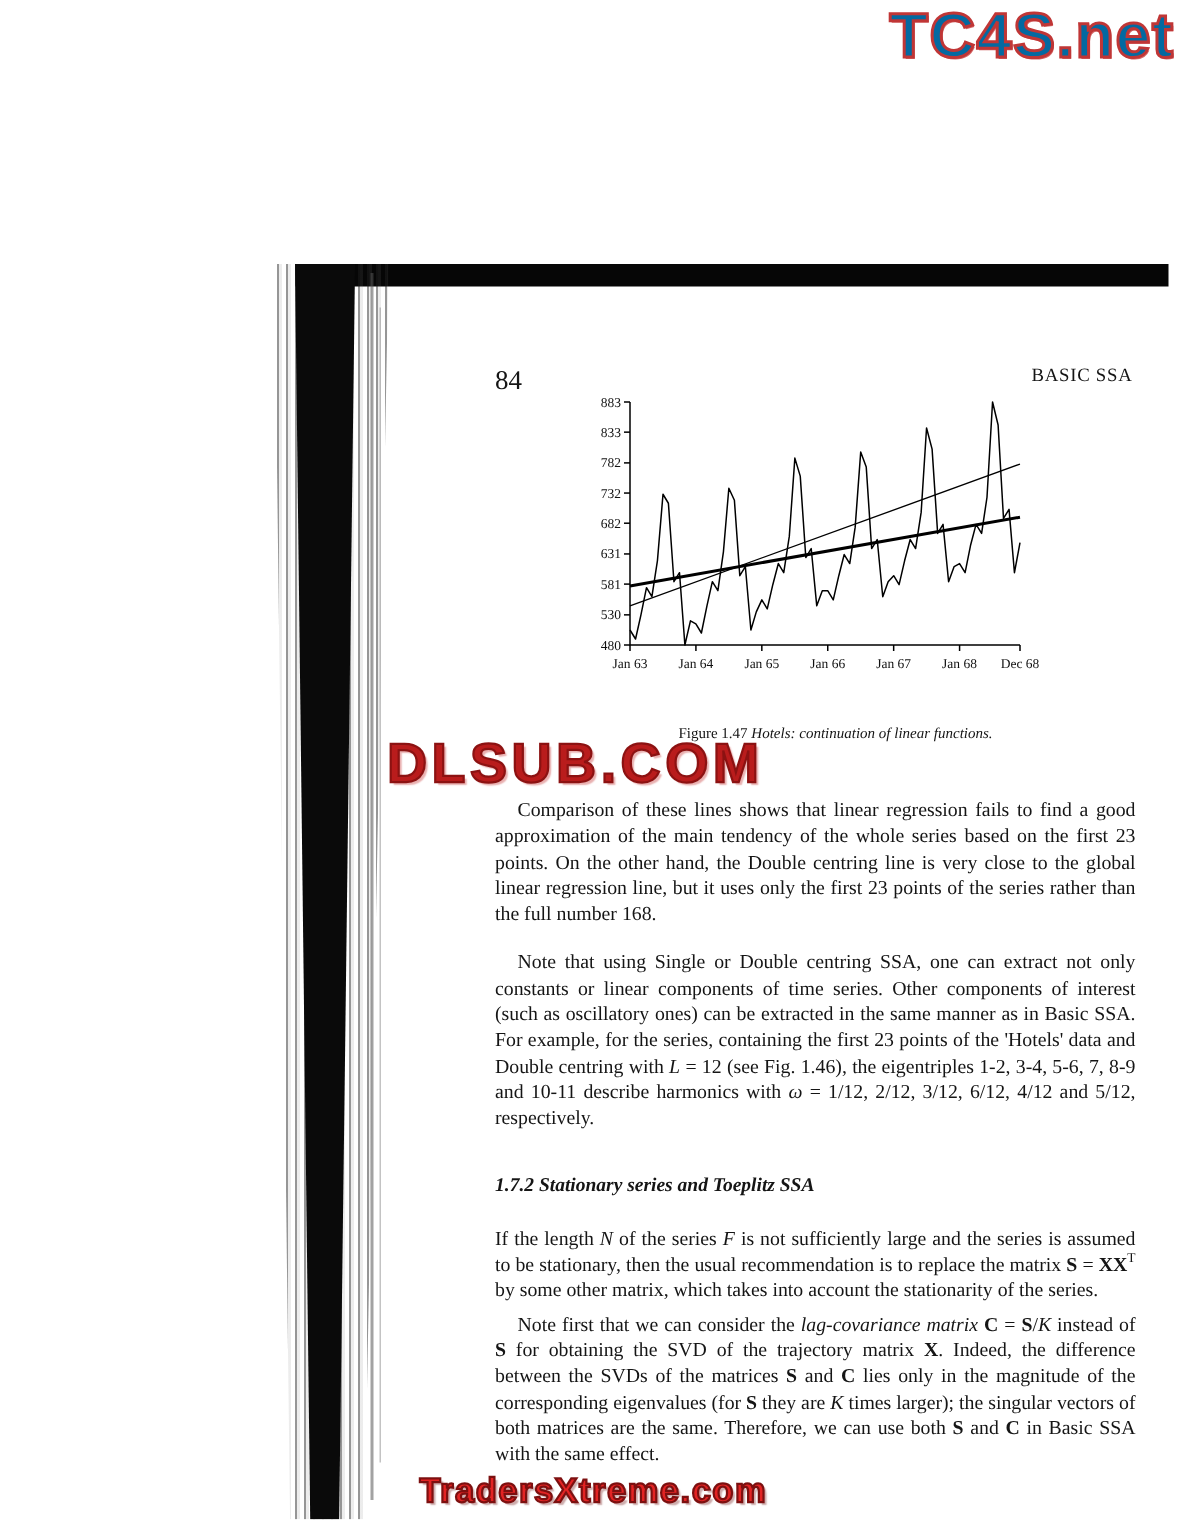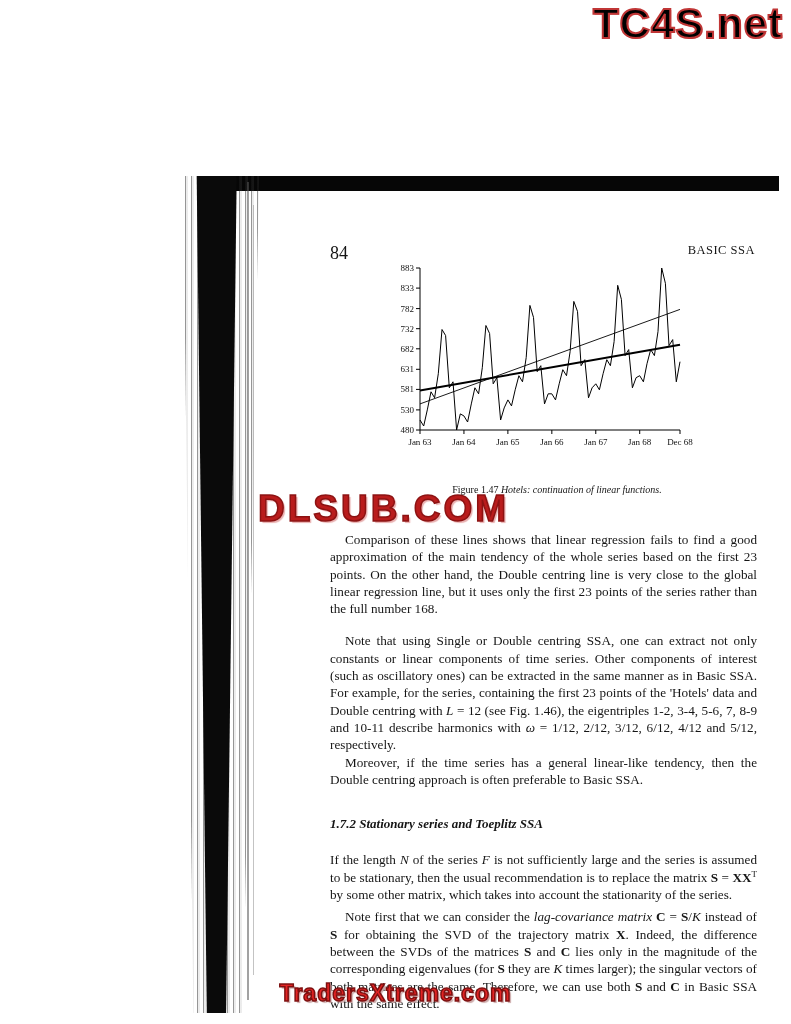--- a/index.html
+++ b/index.html
@@ -2,21 +2,21 @@
 <html><head>
 <meta charset="utf-8">
 <style>
   html,body{margin:0;padding:0;}
   body{width:791px;height:1024px;position:relative;background:#ffffff;overflow:hidden;
        font-family:"Liberation Serif",serif;color:#151515;}
 
   
   .wm-tc4s{position:absolute;top:0px;right:8px;
     font-family:"Liberation Sans",sans-serif;font-weight:900;font-size:42px;letter-spacing:1px;
-    color:#000000;-webkit-text-stroke:2px #c03636;
+    color:#0369a1;-webkit-text-stroke:2px #c03636;
     text-shadow:1px 1px 0 #d46a6a;}
   .wm-dlsub{position:absolute;left:258px;top:488px;
     font-family:"Liberation Sans",sans-serif;font-weight:900;font-size:37px;letter-spacing:3px;
     color:#b91c1c;-webkit-text-stroke:1.5px #8c1212;
     text-shadow:2px 2px 1px #e9b0b0;z-index:6;}
   .wm-traders{position:absolute;left:0;top:980px;width:100%;text-align:center;
     font-family:"Liberation Sans",sans-serif;font-weight:900;font-size:23px;letter-spacing:1px;
     color:#e32424;-webkit-text-stroke:1.5px #7c1010;
     text-shadow:2px 2px 1px #caa;z-index:6;}
 
@@ -107,19 +107,18 @@
         <polyline points="36.0,145.9 296.0,51.4" fill="none" stroke="#000" stroke-width="0.9" stroke-linejoin="round"></polyline>
         <polyline points="36.0,132.6 296.0,86.8" fill="none" stroke="#000" stroke-width="2" stroke-linejoin="round"></polyline>
       </svg>
   </div>
 
   <div class="fig-caption">Figure 1.47  <i>Hotels: continuation of linear functions.</i></div>
 
   <div class="body-text">
     <p class="indent">Comparison of these lines shows that linear regression fails to find a good approximation of the main tendency of the whole series based on the first 23 points. On the other hand, the Double centring line is very close to the global linear regression line, but it uses only the first 23 points of the series rather than the full number 168.</p>
     <p class="indent gap">Note that using Single or Double centring SSA, one can extract not only constants or linear components of time series. Other components of interest (such as oscillatory ones) can be extracted in the same manner as in Basic SSA. For example, for the series, containing the first 23 points of the 'Hotels' data and Double centring with <i>L</i> = 12 (see Fig. 1.46), the eigentriples 1-2, 3-4, 5-6, 7, 8-9 and 10-11 describe harmonics with <i>ω</i> = 1/12, 2/12, 3/12, 6/12, 4/12 and 5/12, respectively.</p>
-    <p class="indent">Moreover, if the time series has a general linear-like tendency, then the Double centring approach is often preferable to Basic SSA.</p>
     <h3 class="section-heading">1.7.2  Stationary series and Toeplitz SSA</h3>
     <p>If the length <i>N</i> of the series <i>F</i> is not sufficiently large and the series is assumed to be stationary, then the usual recommendation is to replace the matrix <b>S</b> = <b>XX</b><sup>T</sup> by some other matrix, which takes into account the stationarity of the series.</p>
     <p class="indent smallgap">Note first that we can consider the <i>lag-covariance matrix</i> <b>C</b> = <b>S</b>/<i>K</i> instead of <b>S</b> for obtaining the SVD of the trajectory matrix <b>X</b>. Indeed, the difference between the SVDs of the matrices <b>S</b> and <b>C</b> lies only in the magnitude of the corresponding eigenvalues (for <b>S</b> they are <i>K</i> times larger); the singular vectors of both matrices are the same. Therefore, we can use both <b>S</b> and <b>C</b> in Basic SSA with the same effect.</p>
   </div>
 
 </div>
 
 </body></html>

